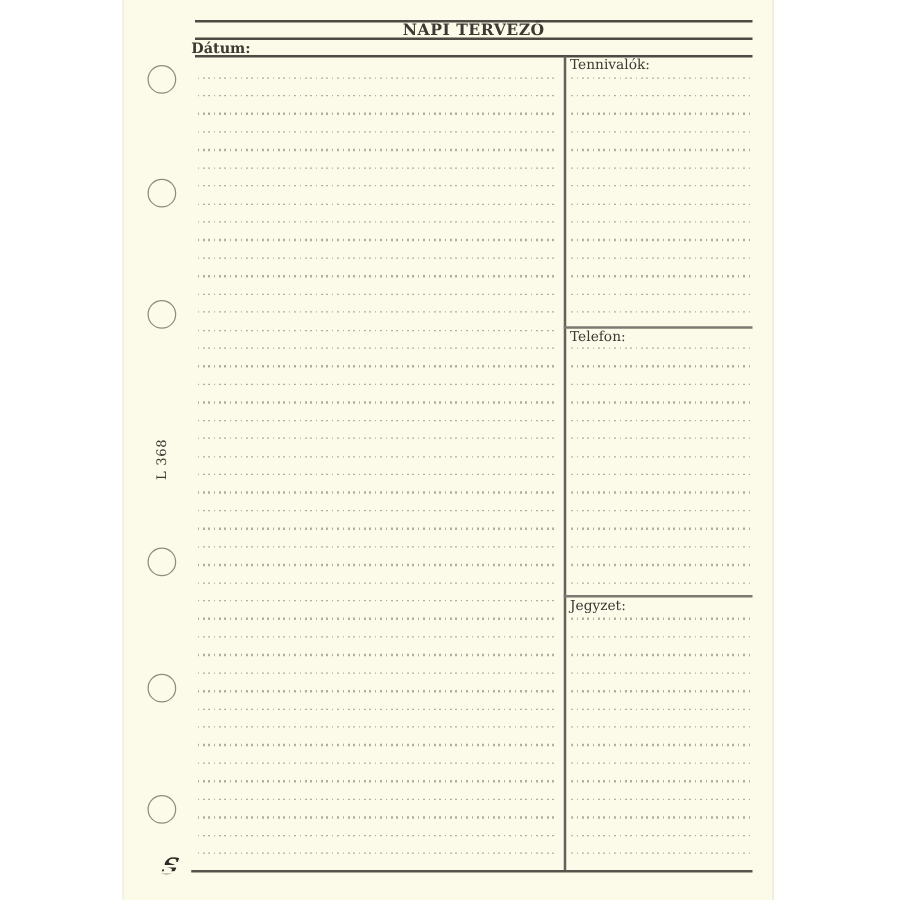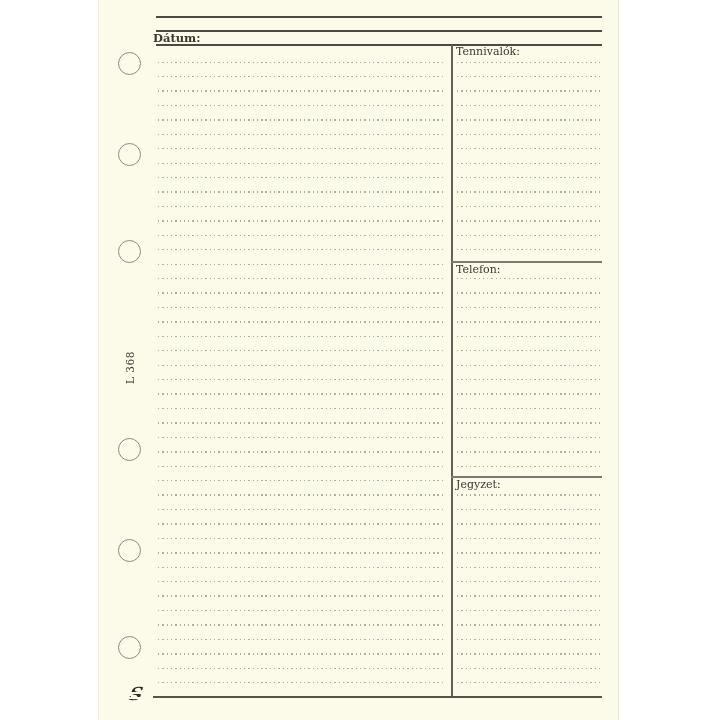--- a/index.html
+++ b/index.html
@@ -88,20 +88,21 @@
   }
   .logo .stripe.s1{top:8px;}
   .logo .stripe.s2{top:13px;}
 </style>
 </head>
 <body>
 
 <div class="paper">
 
   <div class="hline l1"></div>
+  <div class="title">NAPI TERVEZŐ</div>
   <div class="hline l2"></div>
   <div class="date-label">Dátum:</div>
   <div class="hline l3"></div>
 
   <div class="vdivider"></div>
 
   <div class="sec-label todos">Tennivalók:</div>
   <div class="sec-rule phone"></div>
   <div class="sec-label phone">Telefon:</div>
   <div class="sec-rule notes"></div>

